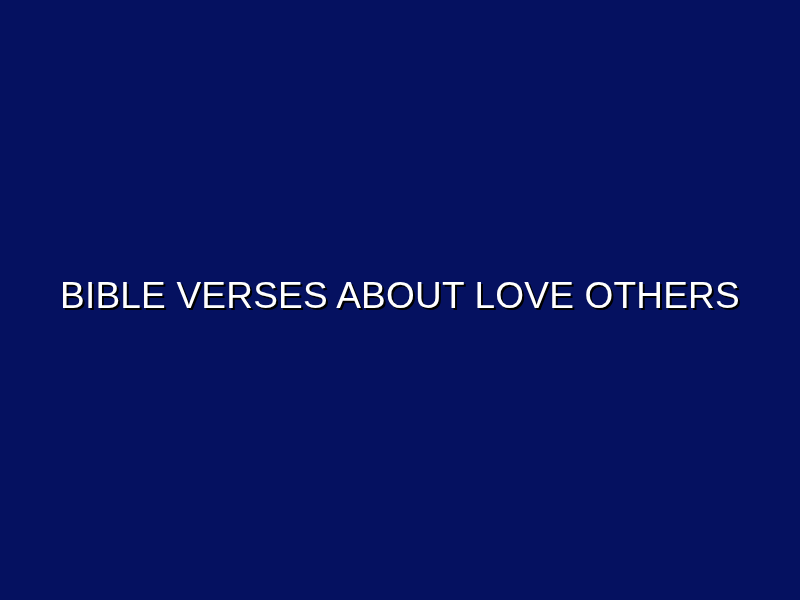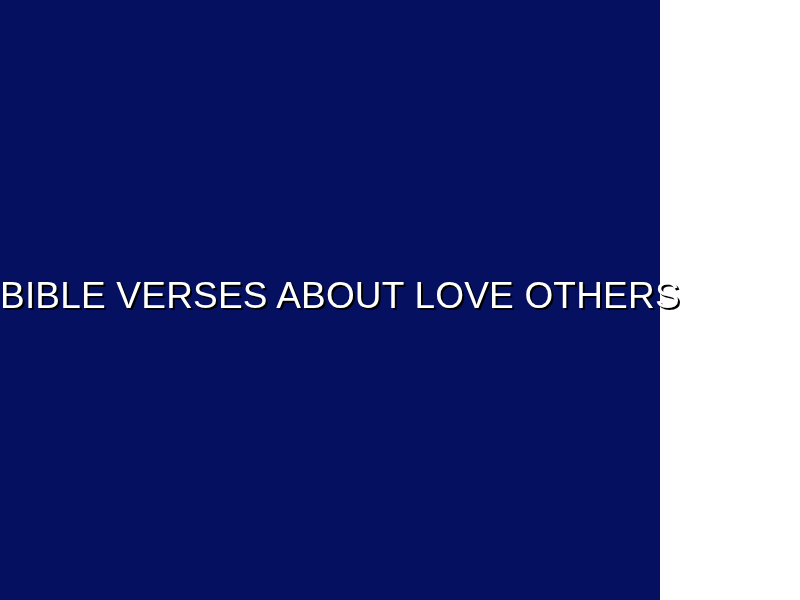--- a/index.html
+++ b/index.html
@@ -10,21 +10,21 @@
 
   body {
     width: 800px;
     height: 600px;
     overflow: hidden;
     font-family: "Liberation Sans", sans-serif;
   }
 
   #title-card {
     position: relative;
-    width: 660px;
+    width: 800px;
     height: 600px;
     background-color: #051160;
     display: flex;
     align-items: center;
     justify-content: center;
     box-sizing: border-box;
   }
 
   #title-text {
     display: block;

